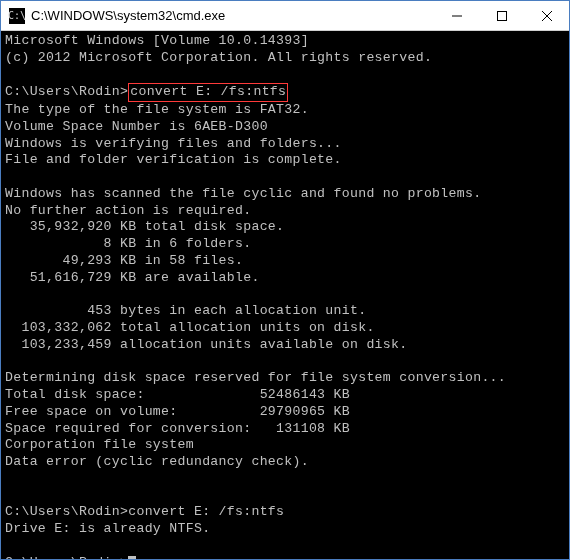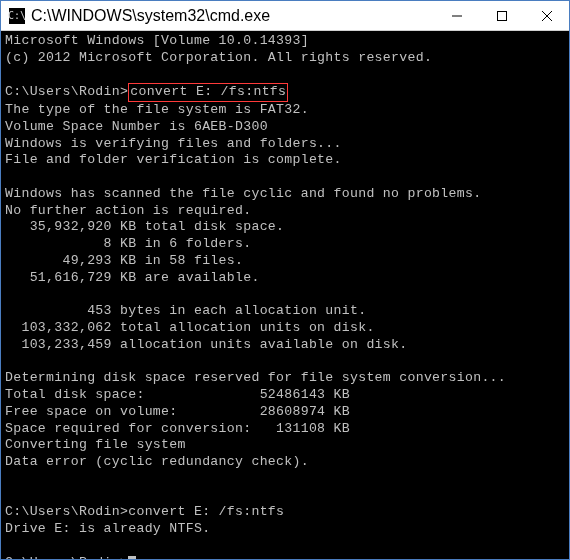--- a/index.html
+++ b/index.html
@@ -32,21 +32,21 @@
       display: flex;
       align-items: center;
       justify-content: center;
       font-size: 10px;
       background: #000;
       color: #ccc;
       font-family: Consolas, monospace;
     }
     .titlebar-title {
       flex: 1;
-      font-size: 16px;
+      font-size: 13px;
       color: #000;
       white-space: nowrap;
       overflow: hidden;
     }
     .titlebar-controls {
       display: flex;
       height: 100%;
     }
     .titlebar-btn {
       width: 45px;
@@ -125,23 +125,23 @@
 <span>            8 KB in 6 folders.</span>
 <span>       49,293 KB in 58 files.</span>
 <span>   51,616,729 KB are available.</span>
 
 <span>          453 bytes in each allocation unit.</span>
 <span>  103,332,062 total allocation units on disk.</span>
 <span>  103,233,459 allocation units available on disk.</span>
 
 <span>Determining disk space reserved for file system conversion...</span>
 <span>Total disk space:              52486143 KB</span>
-<span>Free space on volume:          28608974 KB</span>
+<span>Free space on volume:          29790965 KB</span>
 <span>Space required for conversion:   131108 KB</span>
-<span>Converting file system</span>
+<span>Corporation file system</span>
 <span>Data error (cyclic redundancy check).</span>
 
 
 <span><span>C:\Users\Rodin&gt;</span><span>convert E: /fs:ntfs</span></span>
 <span>Drive E: is already NTFS.</span>
 
 <span><span>C:\Users\Rodin&gt;</span><span class="cursor"></span></span></div>
 </div>
 
 </body></html>

